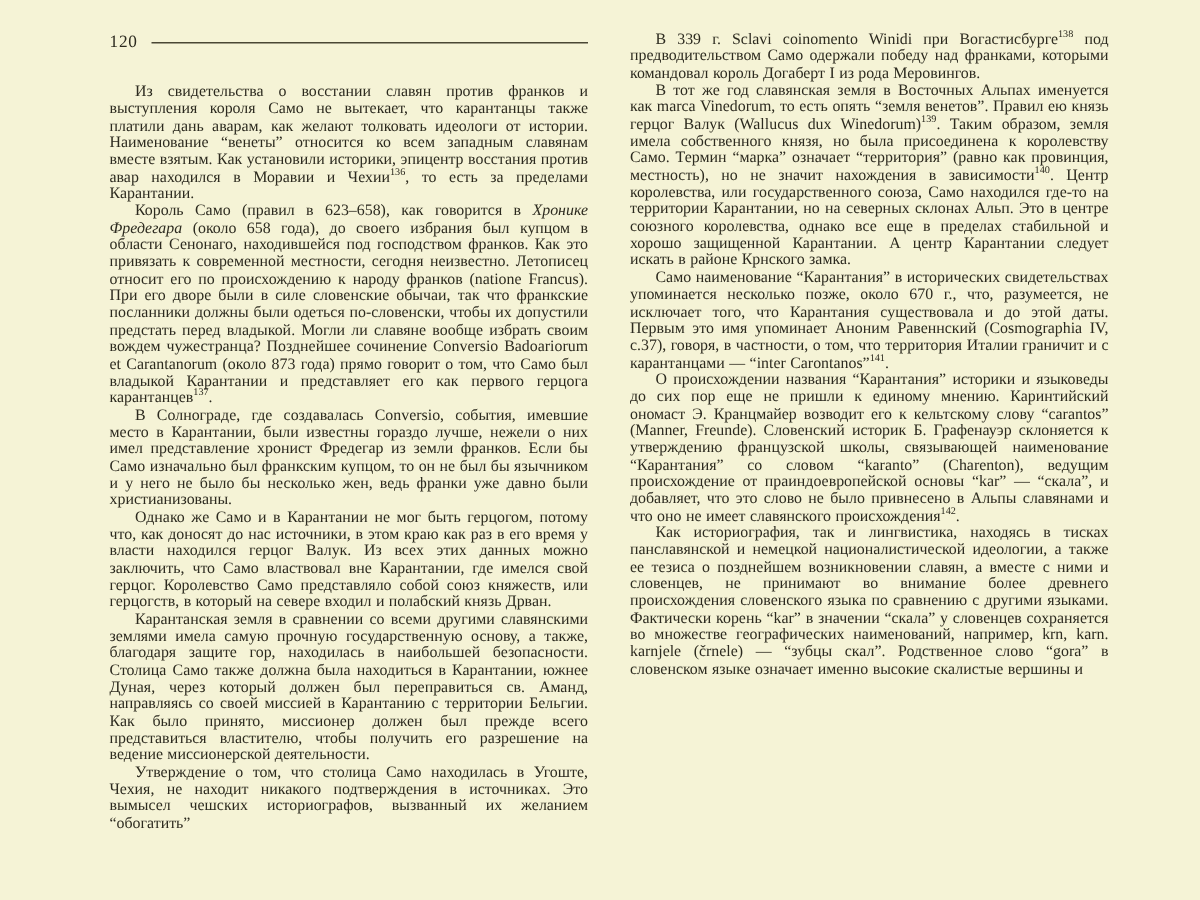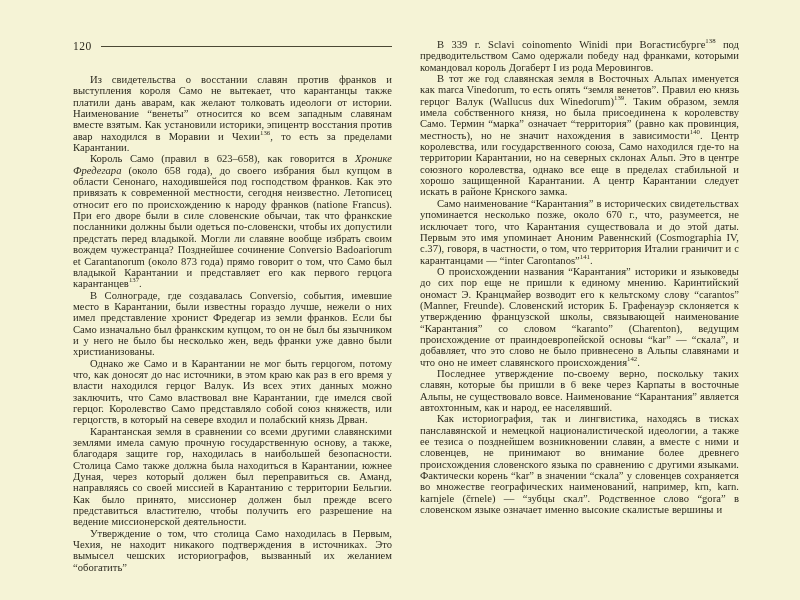--- a/index.html
+++ b/index.html
@@ -5,21 +5,21 @@
   html, body { margin:0; padding:0; }
   body {
     width:800px; height:600px; overflow:hidden;
     background:#f5f3d6;
     font-family:"Liberation Serif", "DejaVu Serif", serif;
   }
   .spread {
     position:relative; width:800px; height:600px;
     color:#2c2a1f;
   }
-  .page { position:absolute; top:39px; }
+  .page { position:absolute; top:21px; }
   .page-left  { left:73px;  width:319px; }
   .page-right { left:420px; width:335px; }
   .pagehead {
     display:flex; align-items:center; gap:9px;
     font-size:11.5px; height:14px; margin-bottom:21px;
     color:#2c2a1f;
   }
   .pagehead .rule { flex:1; height:0; border-top:1.2px solid #4a4734; }
   .pagenum { letter-spacing:0.5px; }
   .page-right .pbody { width:319px; }
@@ -42,28 +42,27 @@
     <div class="pagehead">
       <span class="pagenum">120</span>
       <span class="rule"></span>
     </div>
     <div class="pbody">
         <p class="para ind"><span>Из свидетельства о восстании славян против франков и выступления короля Само не вытекает, что карантанцы также платили дань аварам, как желают толковать идеологи от истории. Наименование “венеты” относится ко всем западным славянам вместе взятым. Как установили историки, эпицентр восстания против авар находился в Моравии и Чехии</span><sup>136</sup><span>, то есть за пределами Карантании.</span></p>
         <p class="para ind"><span class="b">Король Само</span><span> (правил в 623–658), как говорится в </span><span class="i">Хронике Фредегара</span><span> (около 658 года), до своего избрания был купцом в области Сенонаго, находившейся под господством франков. Как это привязать к современной местности, сегодня неизвестно. Летописец относит его по происхождению к народу франков (natione Francus). При его дворе были в силе словенские обычаи, так что франкские посланники должны были одеться по-словенски, чтобы их допустили предстать перед владыкой. Могли ли славяне вообще избрать своим вождем чужестранца? Позднейшее сочинение Conversio Badoariorum et Carantanorum (около 873 года) прямо говорит о том, что Само был владыкой Карантании и представляет его как первого герцога карантанцев</span><sup>137</sup><span>.</span></p>
         <p class="para ind"><span>В Солнограде, где создавалась Conversio, события, имевшие место в Карантании, были известны гораздо лучше, нежели о них имел представление хронист Фредегар из земли франков. Если бы Само изначально был франкским купцом, то он не был бы язычником и у него не было бы несколько жен, ведь франки уже давно были христианизованы.</span></p>
         <p class="para ind"><span>Однако же Само и в Карантании не мог быть герцогом, потому что, как доносят до нас источники, в этом краю как раз в его время у власти находился герцог Валук. Из всех этих данных можно заключить, что Само властвовал вне Карантании, где имелся свой герцог. Королевство Само представляло собой союз княжеств, или герцогств, в который на севере входил и полабский князь Дрван.</span></p>
         <p class="para ind"><span>Карантанская земля в сравнении со всеми другими славянскими землями имела самую прочную государственную основу, а также, благодаря защите гор, находилась в наибольшей безопасности. Столица Само также должна была находиться в Карантании, южнее Дуная, через который должен был переправиться св. Аманд, направляясь со своей миссией в Карантанию с территории Бельгии. Как было принято, миссионер должен был прежде всего представиться властителю, чтобы получить его разрешение на ведение миссионерской деятельности.</span></p>
-        <p class="para ind"><span>Утверждение о том, что столица Само находилась в Первым, Чехия, не находит никакого подтверждения в источниках. Это вымысел чешских историографов, вызванный их желанием “обогатить”</span></p>
+        <p class="para ind"><span>Утверждение о том, что столица Само находилась в Угоште, Чехия, не находит никакого подтверждения в источниках. Это вымысел чешских историографов, вызванный их желанием “обогатить”</span></p>
       </div>
   </div>
 
   <div class="page page-right">
     <div class="pbody">
         <p class="para ind"><span>В 339 г. Sclavi coinomento Winidi при Вогастисбурге</span><sup>138</sup><span> под предводительством Само одержали победу над франками, которыми командовал король Догаберт I из рода Меровингов.</span></p>
         <p class="para ind"><span>В тот же год славянская земля в Восточных Альпах именуется как </span><span class="b">marca Vinedorum</span><span>, то есть опять “земля венетов”. Правил ею князь герцог Валук (Wallucus dux Winedorum)</span><sup>139</sup><span>. Таким образом, земля имела собственного князя, но была присоединена к королевству Само. Термин “марка” означает “территория” (равно как провинция, местность), но не значит нахождения в зависимости</span><sup>140</sup><span>. Центр королевства, или государственного союза, Само находился где-то на территории Карантании, но на северных склонах Альп. Это в центре союзного королевства, однако все еще в пределах стабильной и хорошо защищенной Карантании. А центр Карантании следует искать в районе Крнского замка.</span></p>
         <p class="para ind"><span>Само наименование “Карантания” в исторических свидетельствах упоминается несколько позже, около 670 г., что, разумеется, не исключает того, что Карантания существовала и до этой даты. Первым это имя упоминает Аноним Равеннский (Cosmographia IV, с.37), говоря, в частности, о том, что территория Италии граничит и с карантанцами — </span><span class="b">“inter Carontanos”</span><sup>141</sup><span>.</span></p>
         <p class="para ind"><span>О происхождении названия “Карантания” историки и языковеды до сих пор еще не пришли к единому мнению. Каринтийский ономаст Э. Кранцмайер возводит его к кельтскому слову “carantos” (Manner, Freunde). Словенский историк Б. Графенауэр склоняется к утверждению французской школы, связывающей наименование “Карантания” со словом “karanto” (Charenton), ведущим происхождение от праиндоевропейской основы “kar” — “скала”, и добавляет, что это слово не было привнесено в Альпы славянами и что оно не имеет славянского происхождения</span><sup>142</sup><span>.</span></p>
-        <p class="para ind"><span>Последнее утверждение по-своему верно, поскольку таких славян, которые бы пришли в 6 веке через Карпаты в восточные Альпы, не существовало вовсе. Наименование “Карантания” является автохтонным, как и народ, ее населявший.</span></p>
         <p class="para ind"><span>Как историография, так и лингвистика, находясь в тисках панславянской и немецкой националистической идеологии, а также ее тезиса о позднейшем возникновении славян, а вместе с ними и словенцев, не принимают во внимание более древнего происхождения словенского языка по сравнению с другими языками. Фактически корень </span><span class="b">“kar”</span><span> в значении “скала” у словенцев сохраняется во множестве географических наименований, например, </span><span class="b">krn, karn. karnjele (črnele)</span><span> — “зубцы скал”. Родственное слово </span><span class="b">“gora”</span><span> в словенском языке означает именно высокие скалистые вершины и</span></p>
       </div>
   </div>
 
 </div>
 
 </body></html>

